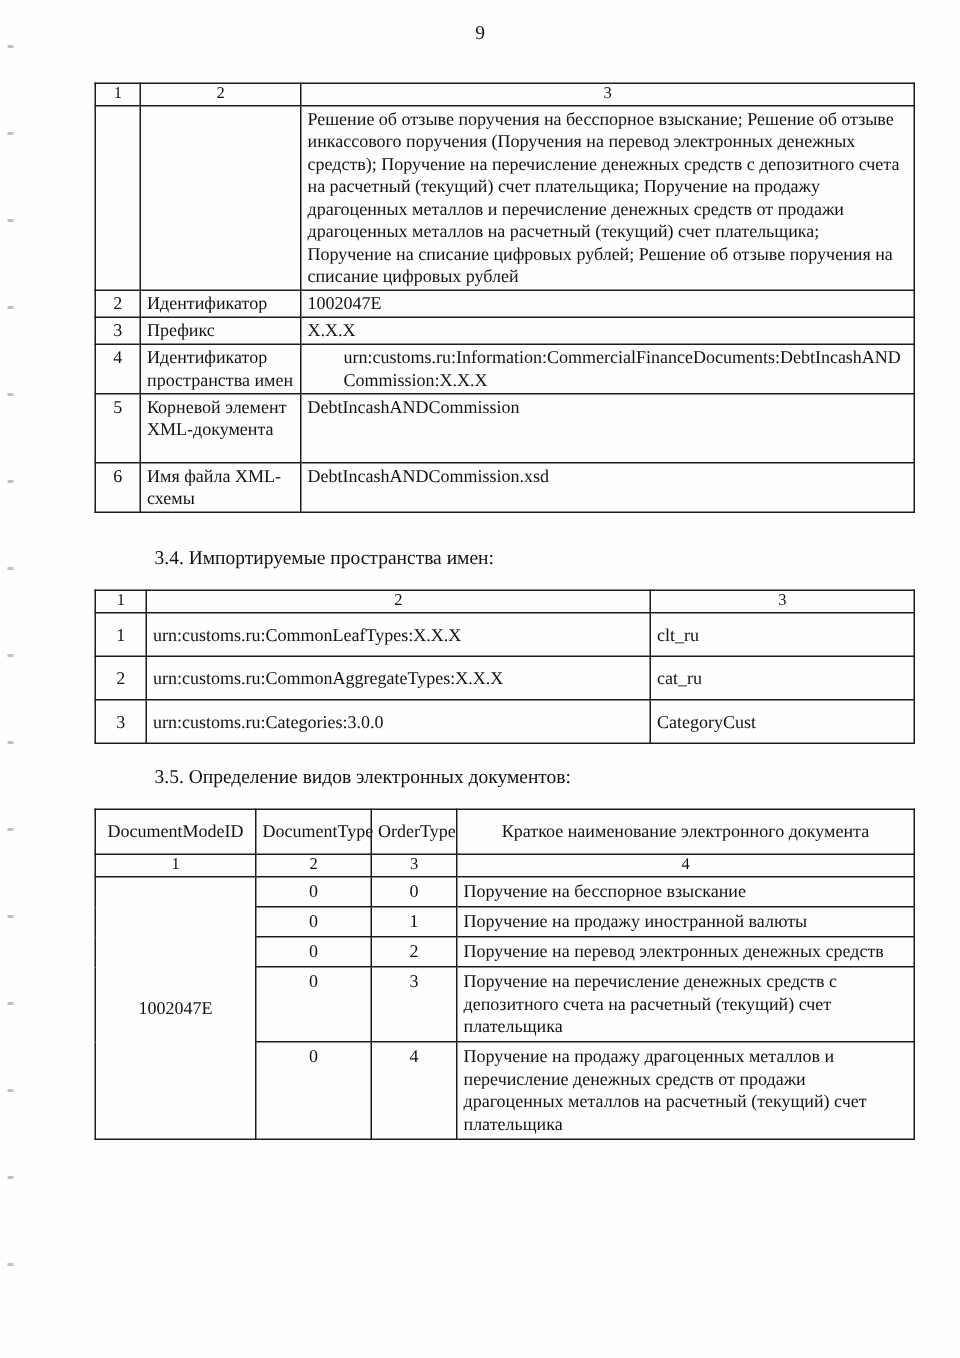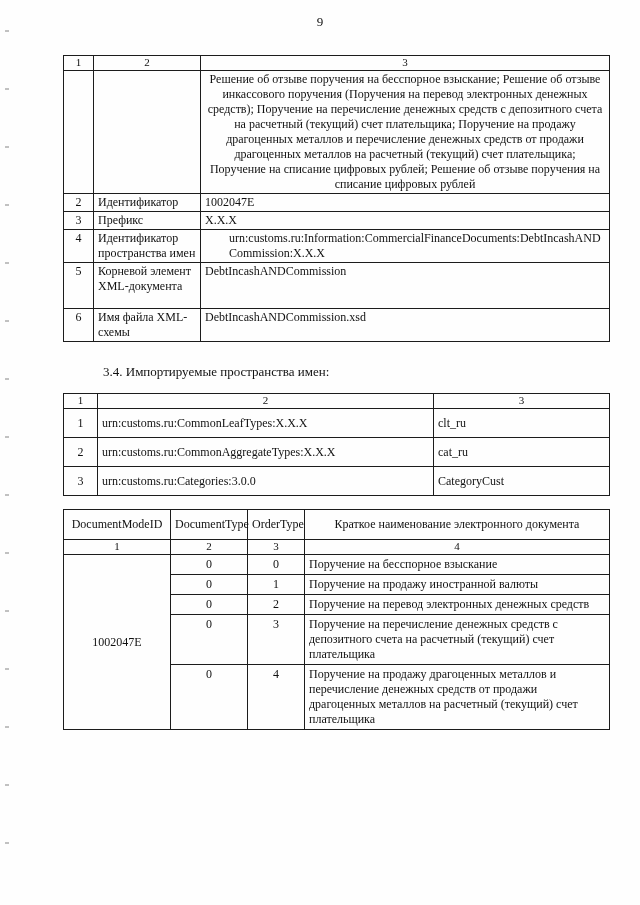--- a/index.html
+++ b/index.html
@@ -26,21 +26,21 @@
   .content { margin-left:63px; width:546px; }
 
   table { border-collapse:collapse; table-layout:fixed; width:546px; font-size:12px; line-height:1.25; }
   td, th { border:1px solid #1c1c1c; padding:1px 4px; vertical-align:top; font-weight:normal; text-align:left; }
 
   tr.colnums td { text-align:center; font-size:11px; height:15px; padding:0 2px; }
 
   
   .t1 { margin-top:25px; }
   .t1 .num { text-align:center; }
-  .t1 .cont-cell { height:116px;text-align:center; }
+  .t1 .cont-cell { height:116px; }
   .t1 .break-all { word-break:break-all;padding-left:28px; }
   .t1 .r-single td { height:17px; }
 
   
   .heading { font-size:13px; text-indent:40px; margin-top:22px; }
   .heading-2 { font-size:13px; text-indent:40px; margin-top:14px; }
   .para { font-size:13px; text-align:justify; text-indent:40px; margin-top:17px; line-height:1.38; }
 
   
   .t2 { margin-top:13px; }
@@ -135,20 +135,21 @@
         </tr>
         <tr>
           <td class="data" style="text-align:center">3</td>
           <td class="data">urn:customs.ru:Categories:3.0.0</td>
           <td class="data">CategoryCust</td>
         </tr>
       </tbody>
     </table>
 
 
+    <div class="heading-2">3.5. Определение видов электронных документов:</div>
 
     <table class="t3">
       <colgroup>
         <col style="width:107px">
           <col style="width:77px">
           <col style="width:57px">
           <col style="width:305px">
       </colgroup>
       <tbody>
         <tr>

